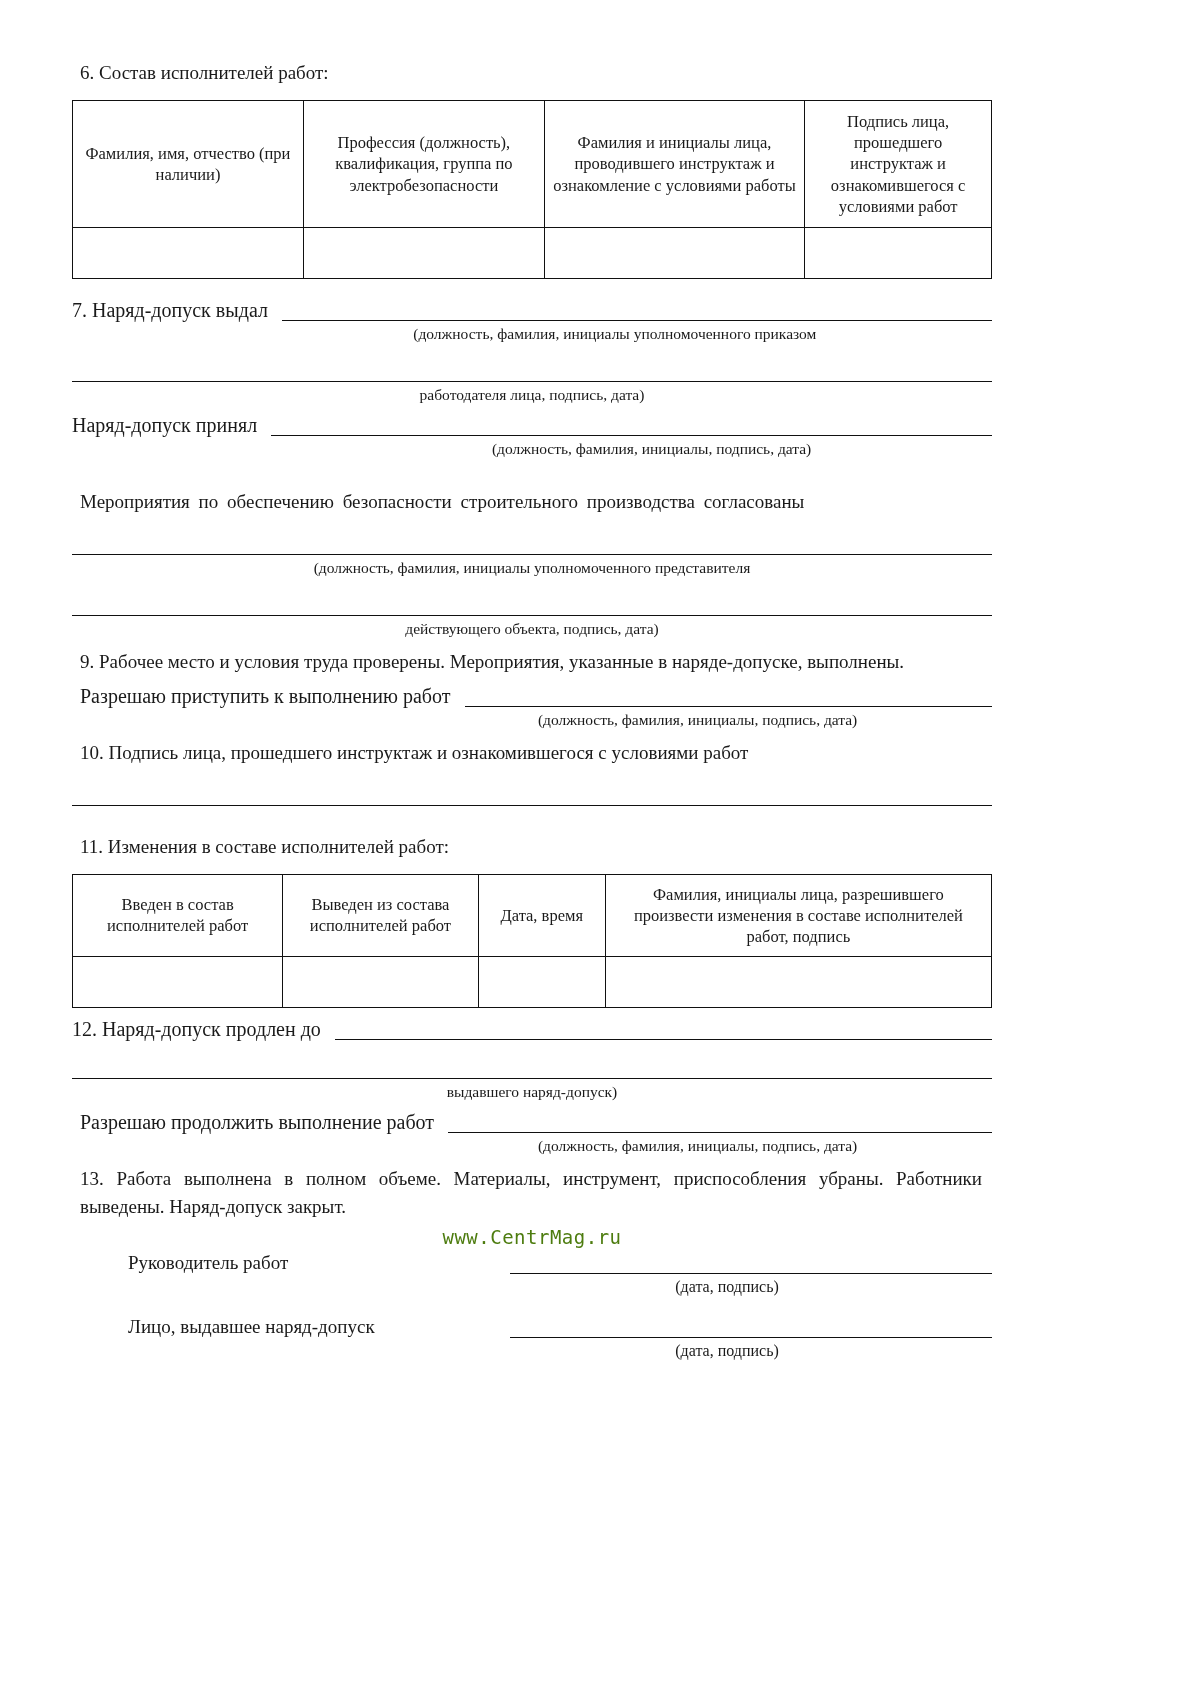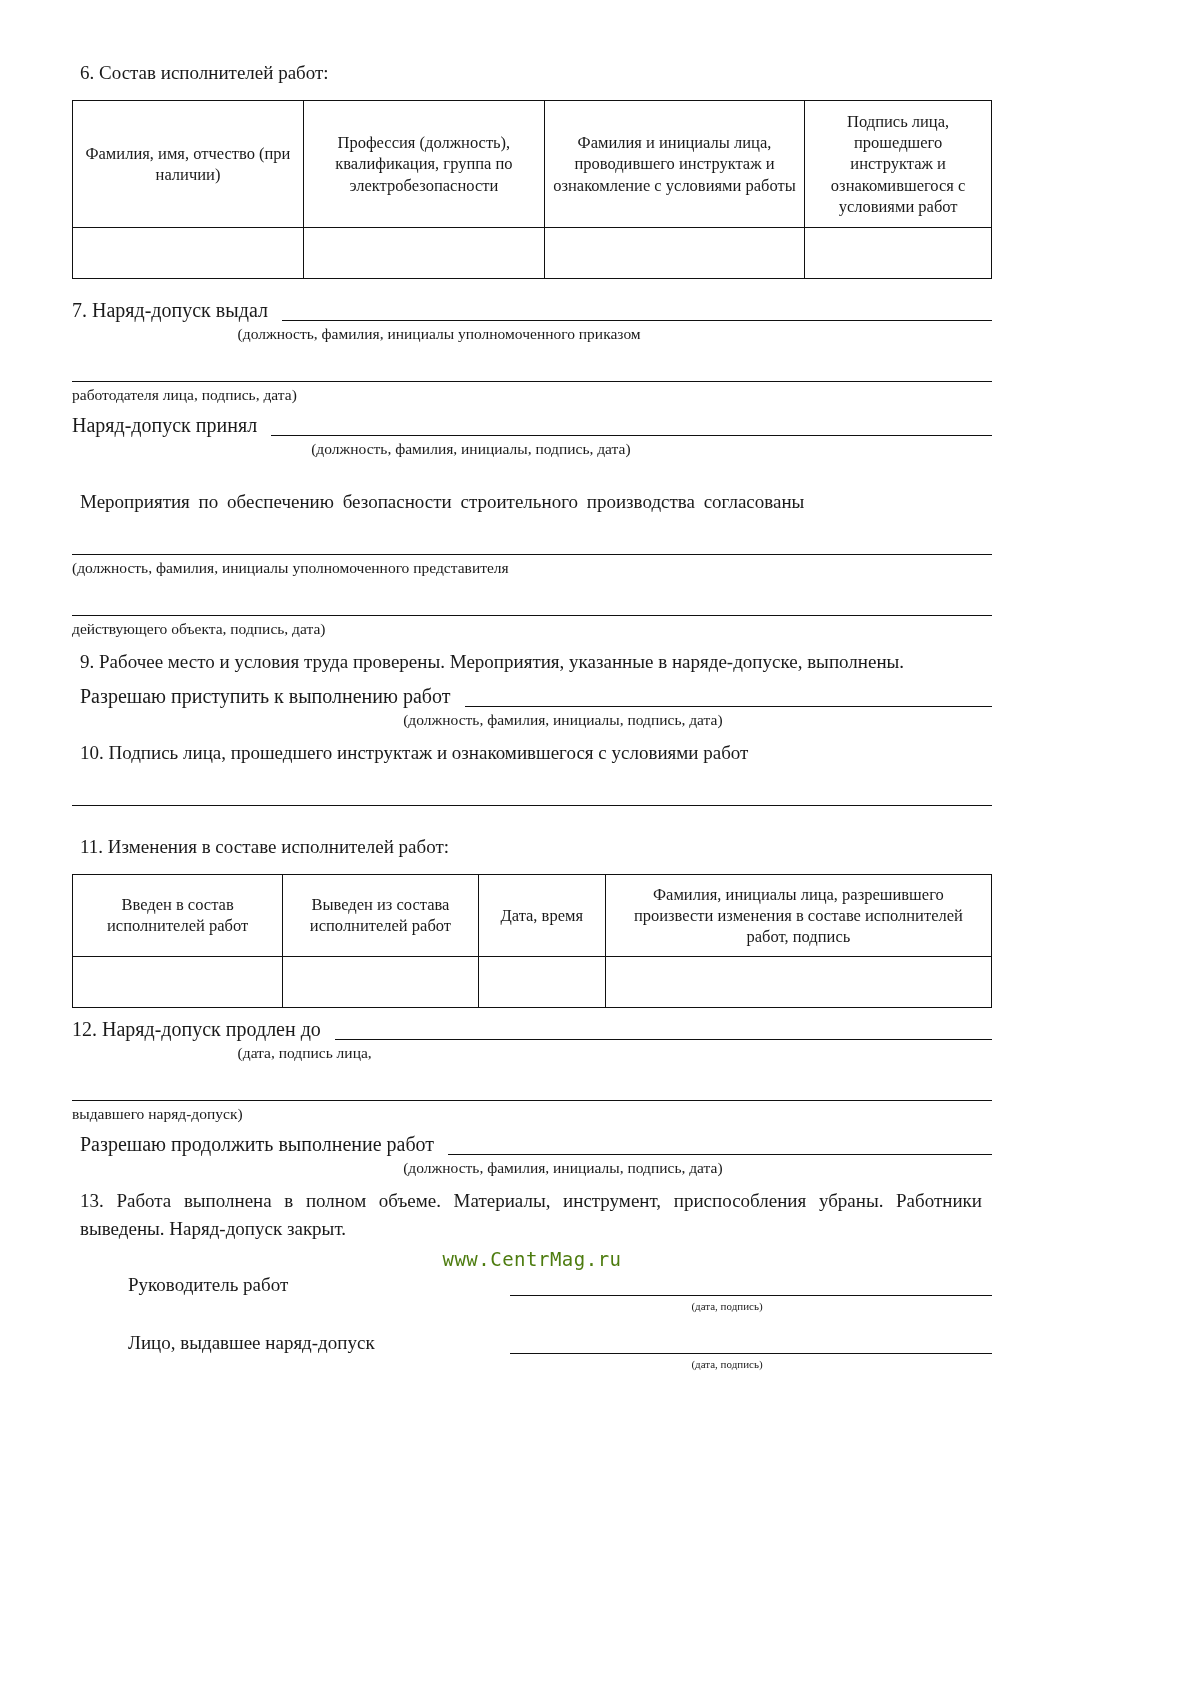--- a/index.html
+++ b/index.html
@@ -68,20 +68,21 @@
     border-bottom: 1px solid #111;
     height: 20px;
   }
   .fullline {
     width: 100%;
     border-bottom: 1px solid #111;
     height: 18px;
   }
   .hint {
     font-size: 15.5px;
+    text-align: center;
     margin-top: 4px;
     color: #1a1a1a;
   }
   .hint.shift-right { margin-left: 18%; }
   .hint.shift-right2 { margin-left: 26%; }
   .hint.shift-right3 { margin-left: 36%; }
   .para {
     font-size: 19px;
     line-height: 1.45;
     padding-left: 8px;
@@ -115,21 +116,21 @@
     width: 390px;
     padding-left: 8px;
     box-sizing: border-box;
   }
   .sig-line {
     flex: 1 1 auto;
     border-bottom: 1px solid #111;
     height: 20px;
   }
   .sig-hint {
-    font-size: 11px;
+    font-size: 16px;
     text-align: center;
     margin-top: 4px;
     margin-left: 390px;
   }
 </style>
 </head>
 <body>
 
 <div class="page">
 
@@ -240,21 +241,20 @@
       </tr>
     </tbody>
   </table>
 
   <div class="gap-sm"></div>
 
   <div class="row">
     <div class="label">12. Наряд-допуск продлен до</div>
     <div class="fill"></div>
   </div>
-  <div class="hint shift-right">(дата, подпись лица,</div>
 
   <div class="gap-md"></div>
 
   <div class="fullline"></div>
   <div class="hint">выдавшего наряд-допуск)</div>
 
   <div class="gap-sm"></div>
 
   <div class="row">
     <div class="label" style="padding-left:8px">Разрешаю продолжить выполнение работ</div>

